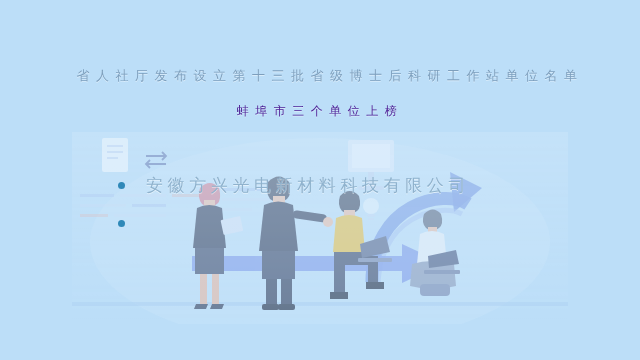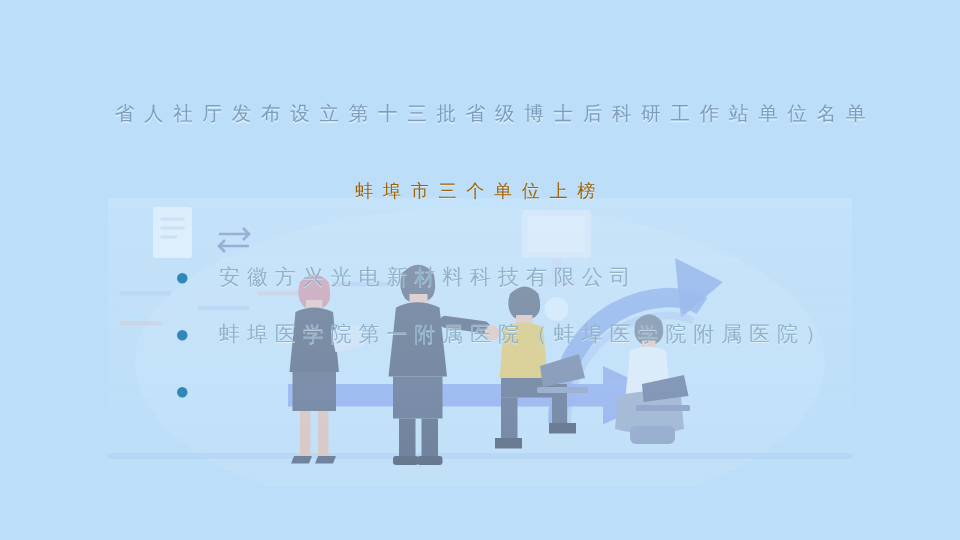--- a/index.html
+++ b/index.html
@@ -50,24 +50,24 @@
     font-size: 13px;
     letter-spacing: 6.5px;
     color: #7d9fbd;
     text-shadow: 0 1px 0 rgba(255,255,255,.45);
     line-height: 20px;
     white-space: nowrap;
     font-weight: 500;
     padding-left: 20px;
   }
   .title-sub {
-    margin-top: 32px;
+    margin-top: 16px;
     font-size: 12px;
     letter-spacing: 6.5px;
-    color: #a16207;
+    color: #4c1d95;
     text-shadow: 0 1px 0 rgba(255,255,255,.4);
     line-height: 18px;
     white-space: nowrap;
   }
 
   
   .list {
     position: absolute;
     left: 118px;
     top: 166px;
@@ -80,21 +80,21 @@
   }
   .bullet {
     width: 7px;
     height: 7px;
     border-radius: 50%;
     background: #2f88b8;
     flex: 0 0 auto;
     margin-right: 21px;
   }
   .item-text {
-    font-size: 14px;
+    font-size: 17px;
     letter-spacing: 4.6px;
     color: #8fb2cd;
     text-shadow: 0 1px 0 rgba(255,255,255,.5);
     white-space: nowrap;
   }
 </style>
 </head>
 <body>
 
 <div id="stage">
@@ -216,24 +216,20 @@
     <div class="title-sub">蚌埠市三个单位上榜</div>
   </div>
 
   <div class="list">
 
     <div class="list-item">
       <span class="bullet"></span>
       <span class="item-text">安徽方兴光电新材料科技有限公司</span>
     </div>
 
-    <div class="list-item">
-      <span class="bullet"></span>
-      <span class="item-text">蚌埠医学院第一附属医院（蚌埠医学院附属医院）</span>
-    </div>
 
     <div class="list-item">
       <span class="bullet"></span>
     </div>
 
   </div>
 
 </div>
 
 </body></html>

